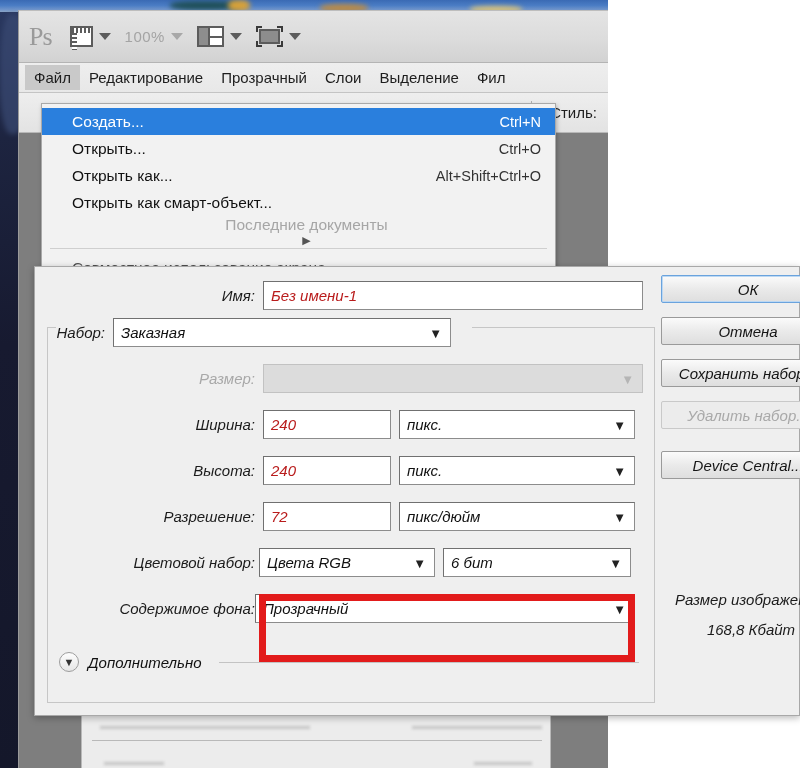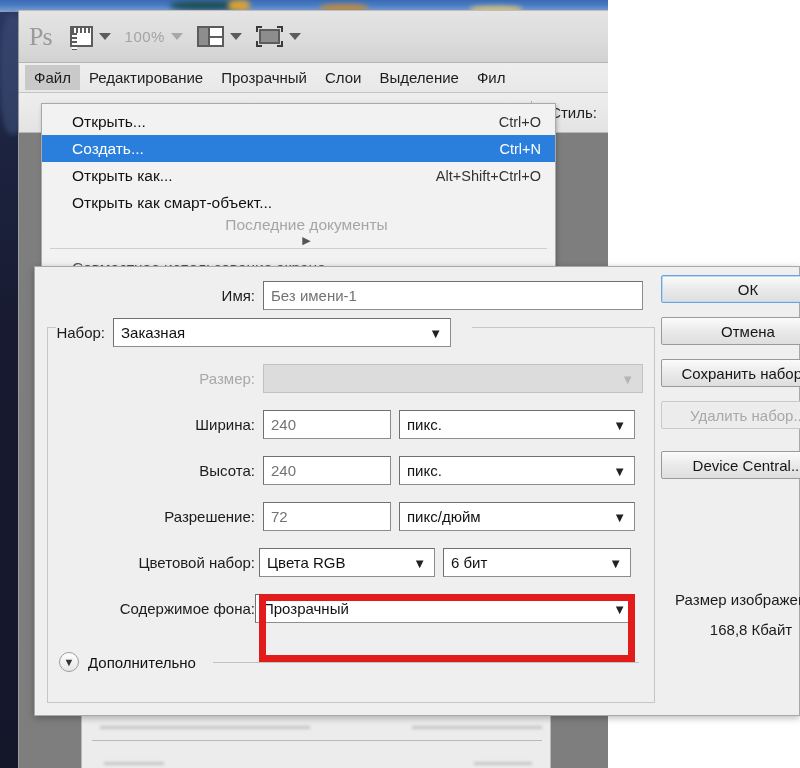--- a/index.html
+++ b/index.html
@@ -137,29 +137,30 @@
     background:#f2f2f2; border:1px solid #bdbdbd; opacity:.95;
   }
   .ghost-line { position:absolute; height:3px; background:#c9c9c9;
                 filter: blur(1.4px); }
 
   
   #new-doc-dialog {
     position:absolute; left:34px; top:266px; width:766px; height:450px;
     background:#efefef; border:1px solid #a8a8a8;
     box-shadow: 0 2px 7px rgba(0,0,0,.28);
+    font-style: italic;
   }
   .row { display:flex; align-items:center; }
   .lab { font-size:15px; color:#1b1b1b; text-align:right; white-space:nowrap; }
   .lab.dim { color:#a8a8a8; }
 
   .tf {
     background:#ffffff; border:1px solid #8c8c8c;
     border-top-color:#707070; border-left-color:#707070;
-    height:29px; font-size:15px; color:#737373;
+    height:29px; font-size:15px; color:#b91c1c;
     display:flex; align-items:center; padding:4px 7px;
   }
   .cb {
     background:#ffffff; border:1px solid #8c8c8c;
     border-top-color:#707070; border-left-color:#707070;
     height:29px; font-size:15px; color:#111;
     display:flex; align-items:center; padding:0 7px;
     position:relative;
   }
   .cb .v {
@@ -287,27 +288,27 @@
 
   <div id="ghost-menu">
     <div class="ghost-line" style="left:18px;top:14px;width:210px;"></div>
     <div class="ghost-line" style="left:330px;top:14px;width:130px;"></div>
     <div class="ghost-line" style="left:10px;top:28px;width:450px;height:1px;background:#bdbdbd;filter:none;"></div>
     <div class="ghost-line" style="left:22px;top:50px;width:60px;"></div>
     <div class="ghost-line" style="left:392px;top:50px;width:58px;"></div>
   </div>
 
   <div id="file-menu">
+    <div class="mi sel">
+      <span class="label">Создать...</span>
+      <span class="accel">Ctrl+N</span>
+    </div>
     <div class="mi">
       <span class="label">Открыть...</span>
       <span class="accel">Ctrl+O</span>
-    </div>
-    <div class="mi sel">
-      <span class="label">Создать...</span>
-      <span class="accel">Ctrl+N</span>
     </div>
     <div class="mi">
       <span class="label">Открыть как...</span>
       <span class="accel">Alt+Shift+Ctrl+O</span>
     </div>
     <div class="mi">
       <span class="label">Открыть как смарт-объект...</span>
       <span class="accel"></span>
     </div>
     <div class="mi disabled">

